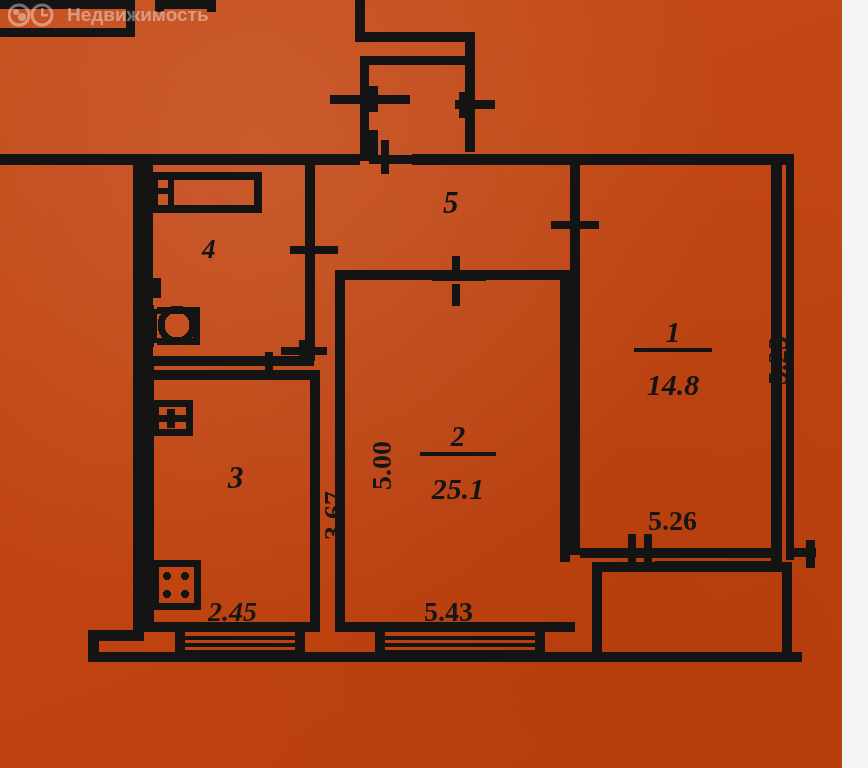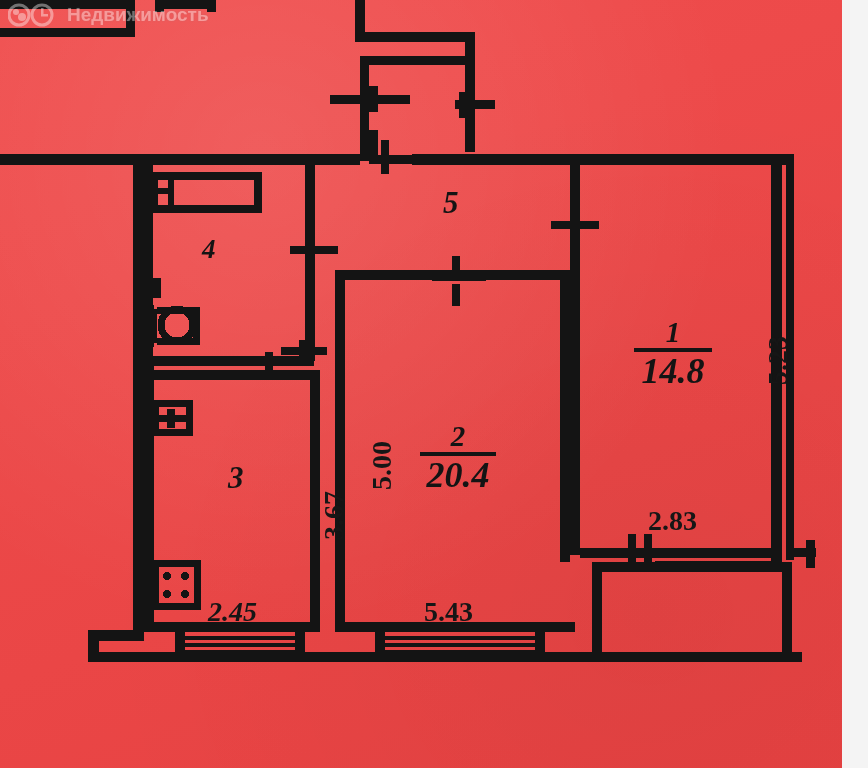--- a/index.html
+++ b/index.html
@@ -7,21 +7,21 @@
     padding: 0;
     background: #ffffff;
   }
   body {
     font-family: "Liberation Serif", serif;
   }
   #plan-root {
     position: relative;
     width: 868px;
     height: 768px;
-    background: #ef4444;
+    background: #c2410c;
     overflow: hidden;
   }
   
   #paper-grain {
     position: absolute;
     inset: 0;
     background:
       radial-gradient(ellipse at 30% 20%, rgba(255,255,255,0.10), rgba(0,0,0,0.0) 55%),
       radial-gradient(ellipse at 75% 80%, rgba(0,0,0,0.045), rgba(0,0,0,0) 60%),
       linear-gradient(160deg, rgba(255,255,255,0.05), rgba(0,0,0,0.035));
@@ -95,23 +95,23 @@
     display: block;
     padding-bottom: 1px;
   }
   .room-frac .frac-bar {
     display: block;
     height: 4px;
     background: #141414;
     margin: 0 auto;
   }
   .room-frac .frac-bot {
-    font-size: 36px;
+    font-size: 30px;
     display: block;
-    padding-top: 1px;
+    padding-top: 18px;
   }
   .dim {
     font-family: "Liberation Serif", serif;
     font-weight: 700;
     font-size: 28px;
     color: #161616;
   }
   .dim-vert {
     transform: rotate(-90deg);
     transform-origin: left top;
@@ -285,28 +285,28 @@
 
   <div class="plan-label room-frac" style="left:634px; top:318px; width:78px;">
     <span class="frac-top">1</span>
     <span class="frac-bar" style="width:78px;"></span>
     <span class="frac-bot">14.8</span>
   </div>
 
   <div class="plan-label room-frac" style="left:420px; top:422px; width:76px;">
     <span class="frac-top">2</span>
     <span class="frac-bar" style="width:76px;"></span>
-    <span class="frac-bot">20.4</span>
+    <span class="frac-bot">25.1</span>
   </div>
 
   <div class="plan-label dim dim-vert" style="left:762px; top:385px;">5.23</div>
 
   <div class="plan-label dim dim-vert" style="left:366px; top:490px;">5.00</div>
 
   <div class="plan-label dim dim-vert" style="left:318px; top:540px;">3.67</div>
 
   <div class="plan-label dim" style="left:208px; top:596px;font-style:italic;">2.45</div>
 
   <div class="plan-label dim" style="left:424px; top:596px;">5.43</div>
 
-  <div class="plan-label dim" style="left:648px; top:505px;">2.83</div>
+  <div class="plan-label dim" style="left:648px; top:505px;">5.26</div>
 
 </div>
 
 </body></html>

